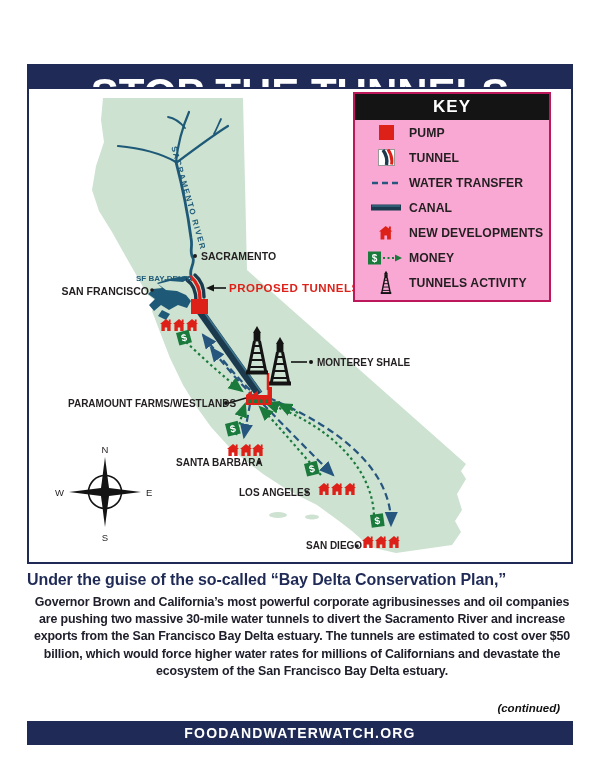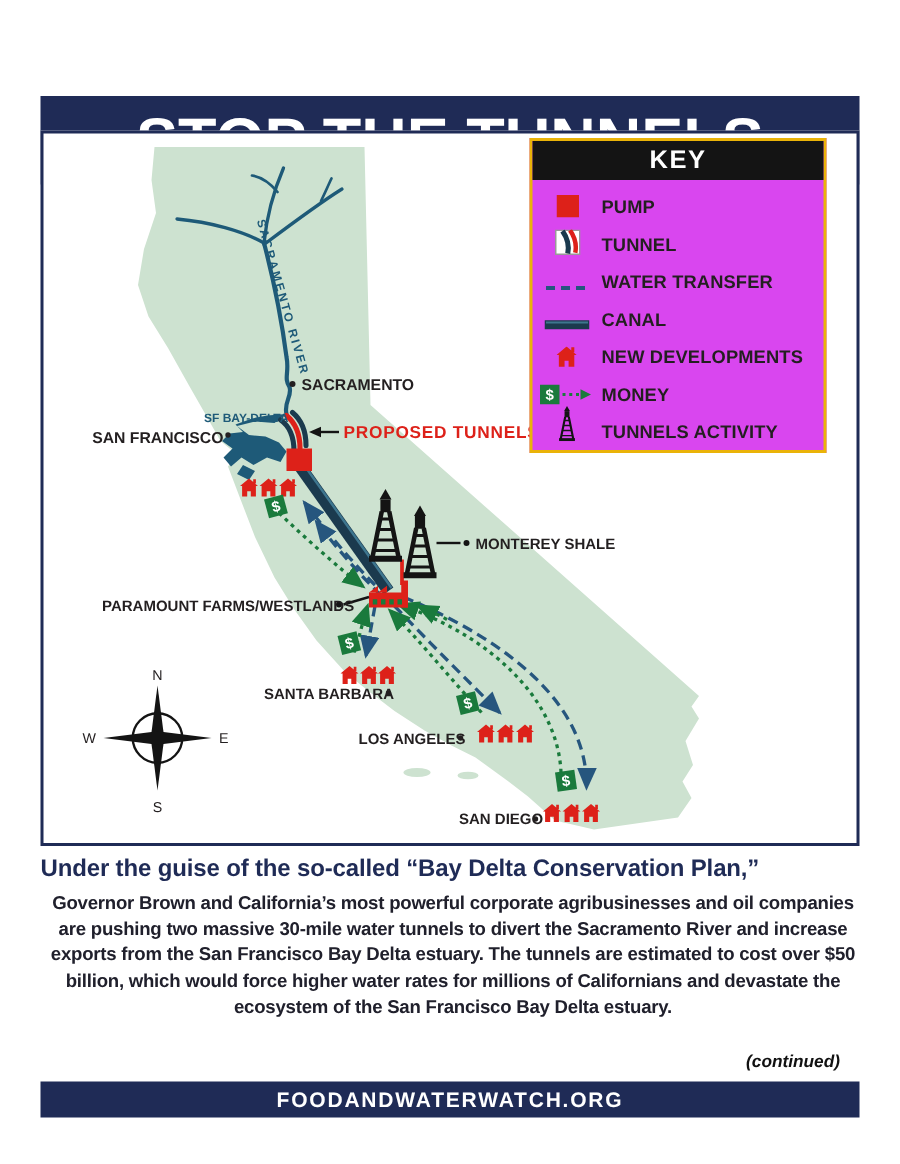--- a/index.html
+++ b/index.html
@@ -4,25 +4,25 @@
 <style>
   html,body{margin:0;padding:0;background:#ffffff;}
   #page{position:relative;width:600px;height:776px;background:#ffffff;overflow:hidden;
         font-family:"Liberation Sans", sans-serif;}
   .titlebar{position:absolute;left:27px;top:27px;width:546px;height:59px;background:#1f2b56;
         color:#fff;display:flex;align-items:center;justify-content:center;
         font-weight:bold;font-size:42px;letter-spacing:0px;margin-top:37px;}
   .map-panel{position:absolute;left:27px;top:87px;width:542px;height:473px;
         border:2px solid #1f2b56;background:#ffffff;}
   .map-svg{position:absolute;left:0;top:0;width:600px;height:776px;pointer-events:none;}
-  .keybox{position:absolute;left:353px;top:92px;width:194px;border:2px solid #eab308;
-        background:#d946ef;padding-bottom:5px;}
+  .keybox{position:absolute;left:353px;top:92px;width:194px;border:2px solid #be185d;
+        background:#f9a8d4;padding-bottom:5px;}
   .key-title{height:26px;background:#141414;color:#ffffff;text-align:center;
         font-weight:bold;font-size:17px;line-height:26px;letter-spacing:1px;}
-  .key-row{display:flex;align-items:flex-end;height:25px;}
+  .key-row{display:flex;align-items:center;height:25px;padding-left:8px;}
   .key-icon{width:46px;display:flex;justify-content:center;align-items:center;}
   .key-label{font-weight:bold;font-size:12.2px;color:#231f20;letter-spacing:0.1px;white-space:nowrap;}
   .heading{position:absolute;left:27px;top:571px;width:548px;color:#1f2b56;
         font-weight:bold;font-size:16px;letter-spacing:-0.1px;}
   .para{position:absolute;left:27px;top:594px;width:550px;color:#20202c;
         font-weight:bold;font-size:12.4px;line-height:17.2px;letter-spacing:-0.15px;text-align:center;}
   .continued{position:absolute;right:40px;top:702px;font-style:italic;font-weight:bold;
         font-size:11.5px;color:#111;}
   .footerbar{position:absolute;left:27px;top:721px;width:546px;height:24px;background:#1f2b56;
         color:#fff;display:flex;align-items:center;justify-content:center;

